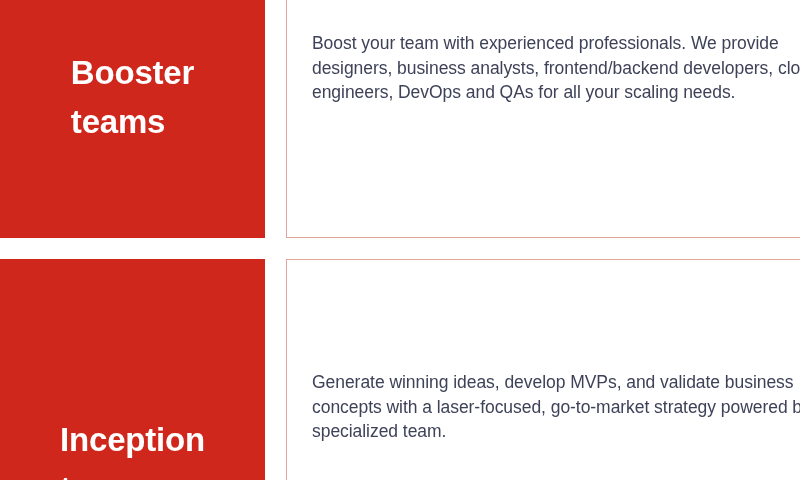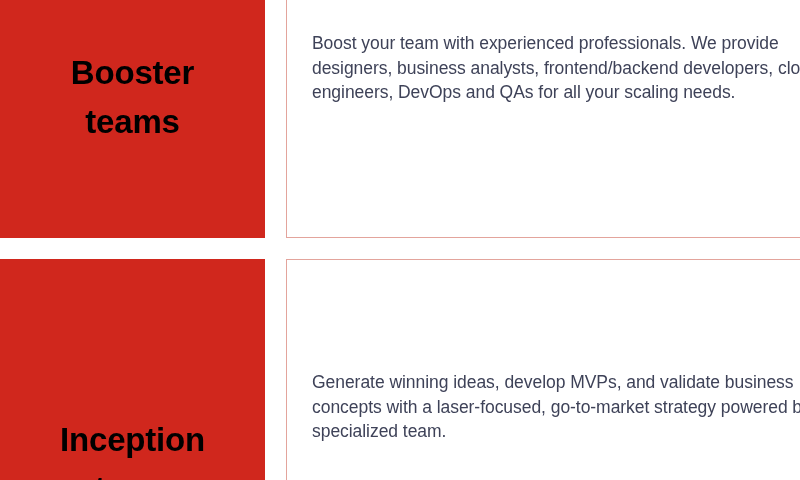--- a/index.html
+++ b/index.html
@@ -51,25 +51,25 @@
     height: 100%;
     background: #d0271d;
     display: flex;
     align-items: center;
     justify-content: center;
     box-sizing: border-box;
     padding: 0 12px;
   }
 
   .label-tile-title {
-    color: #000000;
+    color: #ffffff;
     font-size: 33px;
     font-weight: bold;
     line-height: 1.48;
-    text-align: center;
+    text-align: left;
     letter-spacing: -0.2px;
     white-space: pre-line;
     margin: 14px;
   }
 
   .row-1 .label-tile-title {
     transform: translateY(10px);
   }
 
   .row-2 .label-tile-title {

